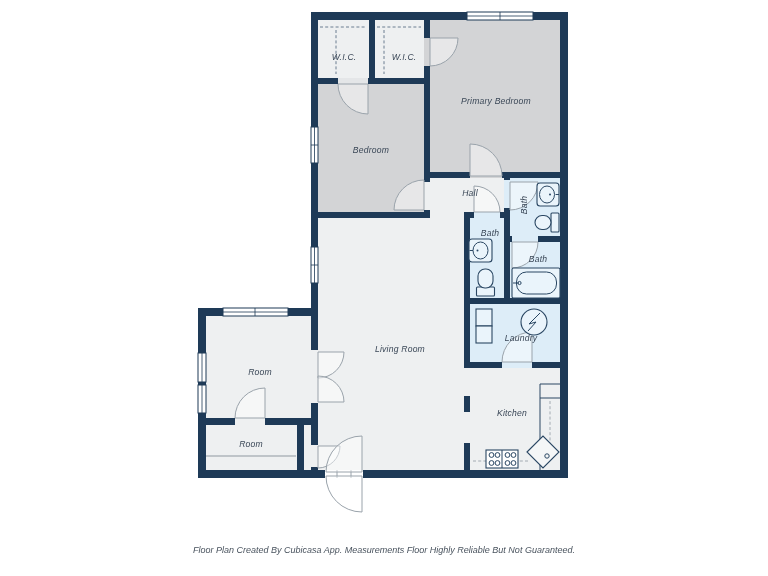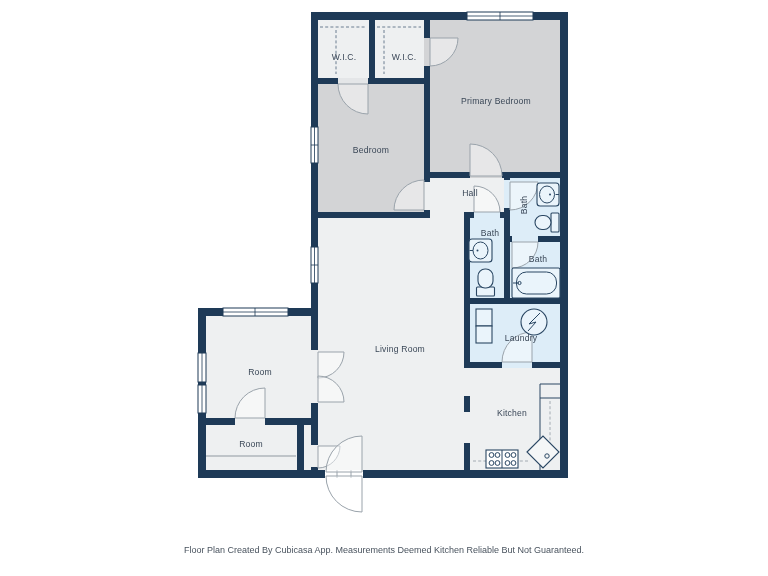--- a/index.html
+++ b/index.html
@@ -1,21 +1,21 @@
 <!DOCTYPE html>
 <html style="--wall: #1e3a57; --room-gray: #d3d4d6; --room-light: #eef0f1; --bath-blue: #ddedf8; --door: #9aa3ab; --text: #3a4757; --bg: #ffffff;"><head>
 <meta charset="utf-8">
 <style>
   :root{
     --wall:#1e3a57; --room-gray:#d3d4d6; --room-light:#eef0f1; --bath-blue:#ddedf8;
     --door:#9aa3ab; --dash:#5b7186; --text:#3a4757; --fixture:#2a4763; --bg:#ffffff;
   }
   html,body{margin:0;padding:0;}
   body{background:var(--bg);font-family:"Liberation Sans",sans-serif;}
-  .canvas{position:relative;width:768px;height:576px;background:var(--bg);overflow:hidden;}
+  .canvas{position:relative;width:768px;height:576px;background:var(--bg);overflow:hidden;font-style:italic;}
   svg{position:absolute;left:0;top:0;}
   svg text{font-family:"Liberation Sans",sans-serif;font-size:8.6px;fill:var(--text);letter-spacing:.2px;}
   .wall{fill:var(--wall);}
   .roomL{fill:var(--room-light);}
   .roomG{fill:var(--room-gray);}
   .roomB{fill:var(--bath-blue);}
   .fan{fill:rgba(255,255,255,.45);stroke:var(--door);stroke-width:1;}
   .fix{fill:#eaf4fb;stroke:var(--fixture);stroke-width:1.1;}
   .fixthin{fill:none;stroke:var(--fixture);stroke-width:1;}
   .win{fill:#ffffff;stroke:var(--wall);stroke-width:1;}
@@ -201,14 +201,14 @@
     <text x="490" y="236" text-anchor="middle">Bath</text>
     <text x="538" y="262" text-anchor="middle">Bath</text>
     <text x="521" y="341" text-anchor="middle">Laundry</text>
     <text x="400" y="352" text-anchor="middle">Living Room</text>
     <text x="512" y="416" text-anchor="middle">Kitchen</text>
     <text x="260" y="375" text-anchor="middle">Room</text>
     <text x="251" y="447" text-anchor="middle">Room</text>
   </g>
 </svg>
 
-<div class="footer">Floor Plan Created By Cubicasa App. Measurements Deemed Kitchen Reliable But Not Guaranteed.</div>
+<div class="footer">Floor Plan Created By Cubicasa App. Measurements Floor Highly Reliable But Not Guaranteed.</div>
 </div>
 
 </body></html>

